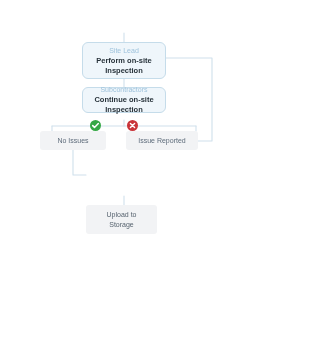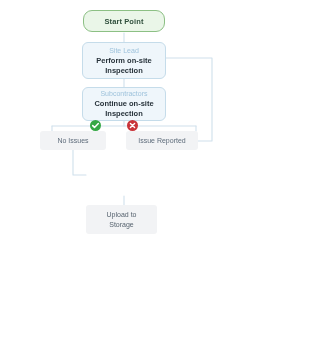--- a/index.html
+++ b/index.html
@@ -121,31 +121,28 @@
       <path d="M196,126 L196,131"></path>
 
       <path d="M73,150 L73,175 L86,175"></path>
 
       <path d="M172,141 L212,141 L212,58 L166,58"></path>
 
       <path d="M124,196 L124,205"></path>
     </g>
   </svg>
 
-  <div class="node node-start" style="left:83px; top:10px; width:82px; height:22px;">
-    <span class="title">Start Point</span>
-  </div>
 
   <div class="node node-task" style="left:82px; top:42px; width:84px; height:37px;">
     <span class="role">Site Lead</span>
     <span class="title">Perform on-site</span>
     <span class="title">Inspection</span>
   </div>
 
-  <div class="node node-task" style="left:82px; top:87px; width:84px; height:34px;">
+  <div class="node node-task" style="left:82px; top:87px; width:84px; height:26px;">
     <span class="role">Subcontractors</span>
     <span class="title">Continue on-site</span>
     <span class="title">Inspection</span>
   </div>
 
   <div class="badge badge-pass" style="left:90px; top:120px;">
     <svg width="11" height="11" viewBox="0 0 11 11" aria-hidden="true">
       <path d="M2.7 5.6 L4.5 7.4 L8.3 3.5" stroke="#ffffff" stroke-width="1.5" fill="none" stroke-linecap="round" stroke-linejoin="round"></path>
     </svg>
   </div>

